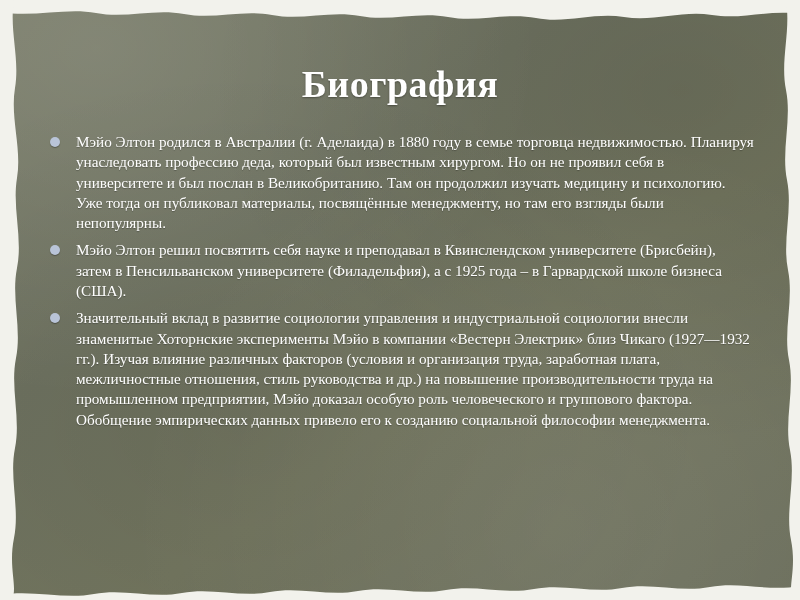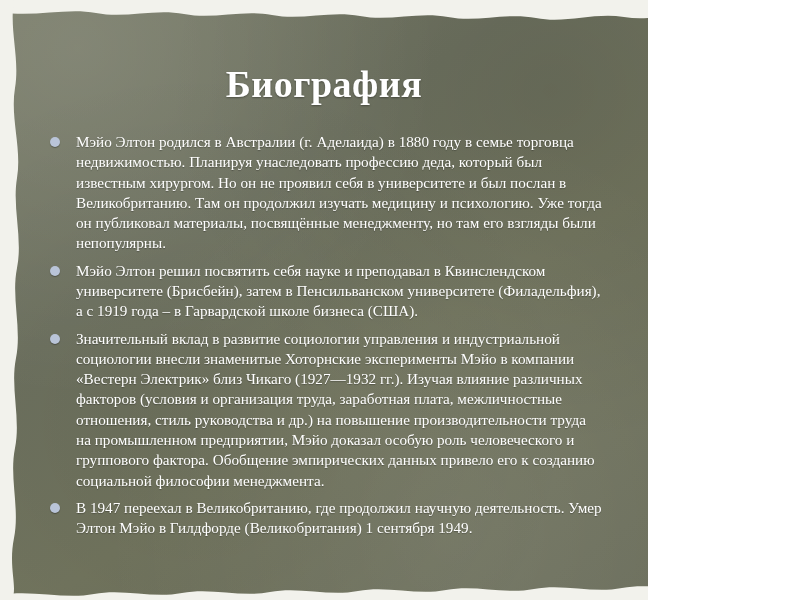--- a/index.html
+++ b/index.html
@@ -9,21 +9,21 @@
   body {
     width: 800px;
     height: 600px;
     overflow: hidden;
     background: #ffffff;
     font-family: "Liberation Serif", serif;
   }
 
   .slide {
     position: relative;
-    width: 648px;
+    width: 800px;
     height: 600px;
     background: #0c4a6e;
     overflow: hidden;
   }
 
   
   .paper-texture {
     position: absolute;
     inset: 0;
     background:
@@ -118,29 +118,25 @@
 
     <ul class="bullet-list">
 
       <li class="bullet-item">
         <span class="bullet-marker"></span>
         <span class="bullet-text">Мэйо Элтон родился в Австралии (г. Аделаида) в 1880 году в семье торговца недвижимостью. Планируя унаследовать профессию деда, который был известным хирургом. Но он не проявил себя в университете и был послан в Великобританию. Там он продолжил изучать медицину и психологию. Уже тогда он публиковал материалы, посвящённые менеджменту, но там его взгляды были непопулярны.</span>
       </li>
 
       <li class="bullet-item">
         <span class="bullet-marker"></span>
-        <span class="bullet-text">Мэйо Элтон решил посвятить себя науке и преподавал в Квинслендском университете (Брисбейн), затем в Пенсильванском университете (Филадельфия), а с 1919 года – в Гарвардской школе бизнеса (США).</span>
+        <span class="bullet-text">Мэйо Элтон решил посвятить себя науке и преподавал в Квинслендском университете (Брисбейн), затем в Пенсильванском университете (Филадельфия), а с 1925 года – в Гарвардской школе бизнеса (США).</span>
       </li>
 
       <li class="bullet-item">
         <span class="bullet-marker"></span>
         <span class="bullet-text">Значительный вклад в развитие социологии управления и индустриальной социологии внесли знаменитые Хоторнские эксперименты Мэйо в компании «Вестерн Электрик» близ Чикаго (1927—1932 гг.). Изучая влияние различных факторов (условия и организация труда, заработная плата, межличностные отношения, стиль руководства и др.) на повышение производительности труда на промышленном предприятии, Мэйо доказал особую роль человеческого и группового фактора. Обобщение эмпирических данных привело его к созданию социальной философии менеджмента.</span>
       </li>
 
-      <li class="bullet-item">
-        <span class="bullet-marker"></span>
-        <span class="bullet-text">В 1947 переехал в Великобританию, где продолжил научную деятельность. Умер Элтон Мэйо в Гилдфорде (Великобритания) 1 сентября 1949.</span>
-      </li>
 
     </ul>
 
   </div>
 </div>
 
 </body></html>

